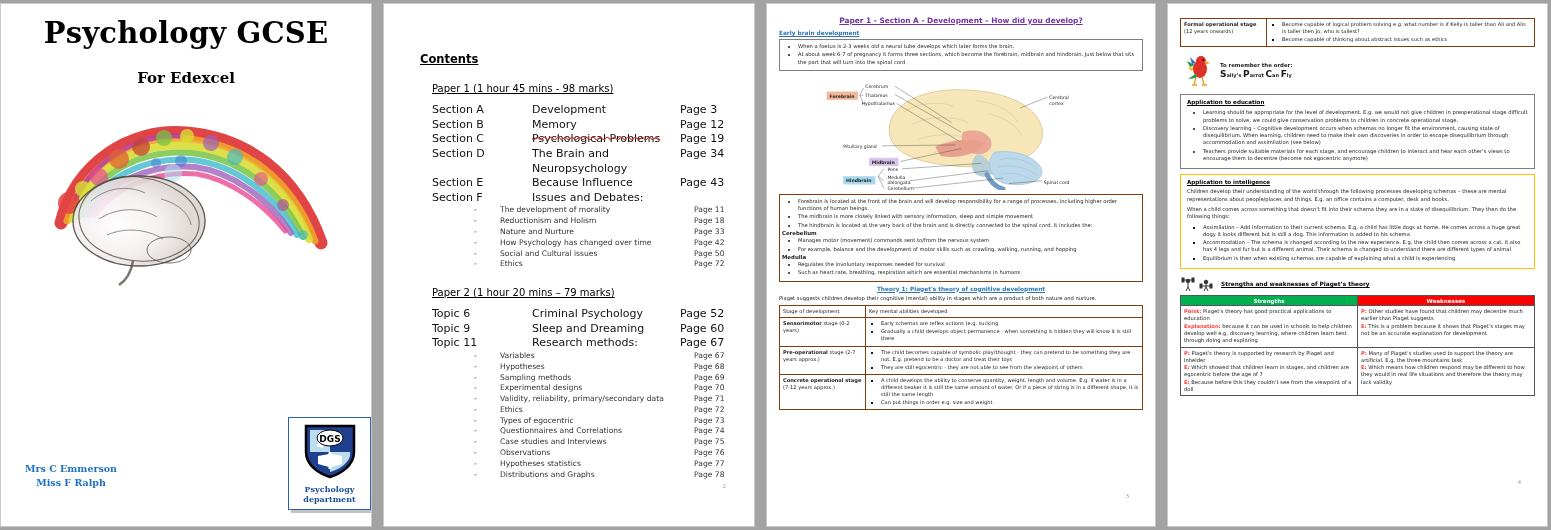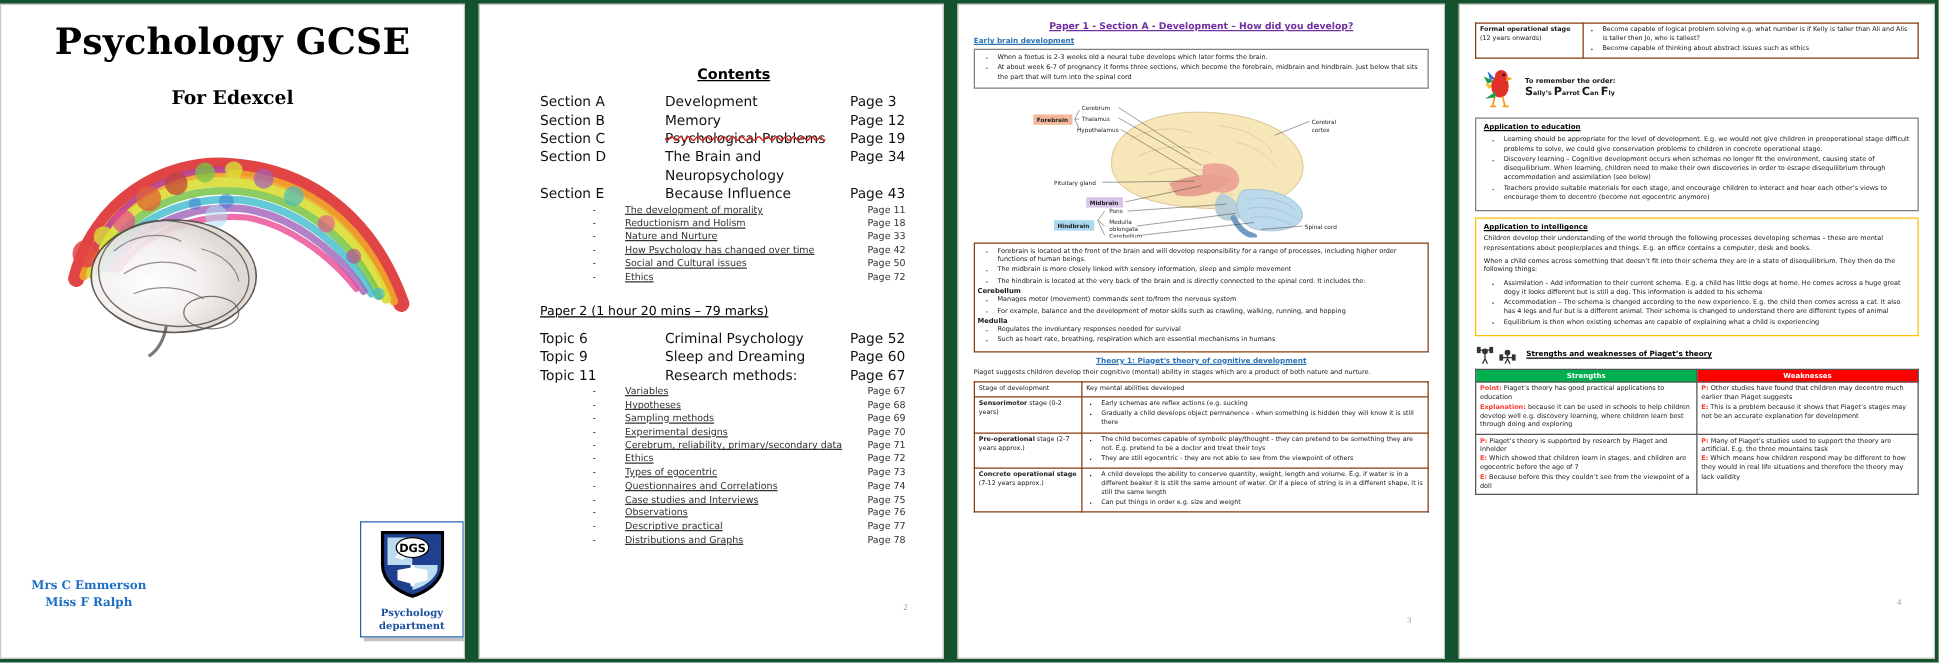--- a/index.html
+++ b/index.html
@@ -4,21 +4,21 @@
 <style>
   * { box-sizing: border-box; }
   html, body {
     margin: 0; padding: 0;
     background: #e9e9e9;
     font-family: "Liberation Sans", sans-serif;
   }
   #viewer {
     position: relative;
     width: 1551px; height: 530px;
-    background: #14532d;
+    background: #a3a3a3;
     display: flex;
     align-items: flex-start;
     overflow: hidden;
   }
   .page {
     position: relative;
     background: #ffffff;
     border: 1px solid #c8c8c8;
     height: 524px;
     overflow: hidden;
@@ -84,21 +84,20 @@
     font-weight: bold;
     font-size: 8px;
     color: #1a4f9c;
     line-height: 1.2;
     margin-top: 1px;
   }
 
   
   #page2 { width: 372px; font-family: "DejaVu Sans", sans-serif; }
   #page2 .contents-head {
-    text-align: center;
     font-weight: bold;
     font-size: 11.5px;
     text-decoration: underline;
     margin-top: 48px;
     color: #000;
     padding-left: 36px;
   }
   #page2 .paper-head {
     font-size: 10px;
     text-decoration: underline;
@@ -107,21 +106,21 @@
   }
   #page2 .toc { margin: 9px 0 0 48px; }
   #page2 .toc-row { display: flex; font-size: 11px; line-height: 1.33; color: #111; }
   #page2 .toc-sec { width: 68px; flex: 0 0 68px; }
   #page2 .toc-title { width: 180px; flex: 0 0 180px; padding-left: 32px; }
   #page2 .toc-page { flex: 0 0 auto; }
   #page2 .toc-title.strike { text-decoration: line-through; text-decoration-color: #111; }
   #page2 .toc-title.strike.redsq { text-decoration-style: wavy; text-decoration-color: #d03030; }
   #page2 .subrow { display: flex; font-size: 7.6px; line-height: 1.42; color: #333; }
   #page2 .subrow .dash { flex: 0 0 26px; margin-left: 42px; }
-  #page2 .subrow .sub-title { flex: 0 0 194px; text-decoration: underline; }
+  #page2 .subrow .sub-title { flex: 0 0 194px; }
   #page2 .subrow .sub-page { flex: 0 0 auto; }
 
   
   .notes { width: 390px; font-family: "DejaVu Sans", sans-serif; font-size: 5.2px; color: #1a1a1a; padding: 8px 12px 0 12px; }
   .notes .h1 {
     text-align: center; color: #7030a0; font-weight: bold;
     font-size: 7.4px; text-decoration: underline; margin: 4px 0 5px 0;
   }
   .notes .h2 {
     color: #2e74b5; font-weight: bold; font-size: 5.8px;
@@ -252,20 +251,21 @@
         <div>department</div>
       </div>
     </div>
   </div>
 
   <div class="page-spacer"></div>
 
   <div class="page" id="page2">
     <div class="contents-head">Contents</div>
 
+    <div class="paper-head">Paper 1 (1 hour 45 mins - 98 marks)</div>
     <div class="toc">
       <div class="toc-row">
         <span class="toc-sec">Section A</span>
         <span class="toc-title">Development</span>
         <span class="toc-page">Page 3</span>
       </div>
       <div class="toc-row">
         <span class="toc-sec">Section B</span>
         <span class="toc-title">Memory</span>
         <span class="toc-page">Page 12</span>
@@ -278,20 +278,25 @@
       <div class="toc-row">
         <span class="toc-sec">Section D</span>
         <span class="toc-title">The Brain and Neuropsychology</span>
         <span class="toc-page">Page 34</span>
       </div>
       <div class="toc-row">
         <span class="toc-sec">Section E</span>
         <span class="toc-title">Because Influence</span>
         <span class="toc-page">Page 43</span>
       </div>
+      <div class="toc-row">
+        <span class="toc-sec">Section F</span>
+        <span class="toc-title">Issues and Debates:</span>
+        <span class="toc-page"></span>
+      </div>
 
       <div class="subrow">
         <span class="dash">-</span>
         <span class="sub-title">The development of morality</span>
         <span class="sub-page">Page 11</span>
       </div>
       <div class="subrow">
         <span class="dash">-</span>
         <span class="sub-title">Reductionism and Holism</span>
         <span class="sub-page">Page 18</span>
@@ -351,21 +356,21 @@
         <span class="sub-title">Sampling methods</span>
         <span class="sub-page">Page 69</span>
       </div>
       <div class="subrow">
         <span class="dash">-</span>
         <span class="sub-title">Experimental designs</span>
         <span class="sub-page">Page 70</span>
       </div>
       <div class="subrow">
         <span class="dash">-</span>
-        <span class="sub-title">Cerebrum, reliability, primary/secondary data</span>
+        <span class="sub-title">Validity, reliability, primary/secondary data</span>
         <span class="sub-page">Page 71</span>
       </div>
       <div class="subrow">
         <span class="dash">-</span>
         <span class="sub-title">Ethics</span>
         <span class="sub-page">Page 72</span>
       </div>
       <div class="subrow">
         <span class="dash">-</span>
         <span class="sub-title">Types of egocentric</span>
@@ -381,21 +386,21 @@
         <span class="sub-title">Case studies and Interviews</span>
         <span class="sub-page">Page 75</span>
       </div>
       <div class="subrow">
         <span class="dash">-</span>
         <span class="sub-title">Observations</span>
         <span class="sub-page">Page 76</span>
       </div>
       <div class="subrow">
         <span class="dash">-</span>
-        <span class="sub-title">Descriptive practical</span>
+        <span class="sub-title">Hypotheses statistics</span>
         <span class="sub-page">Page 77</span>
       </div>
       <div class="subrow">
         <span class="dash">-</span>
         <span class="sub-title">Distributions and Graphs</span>
         <span class="sub-page">Page 78</span>
       </div>
     </div>
 
     <div class="pagenum" style="right:28px; bottom:36px;">2</div>

